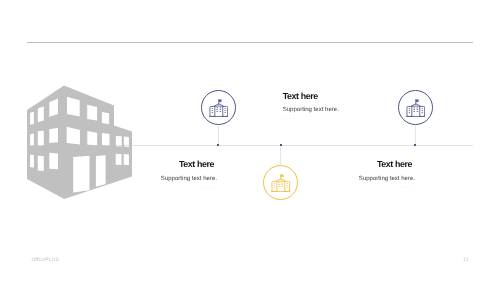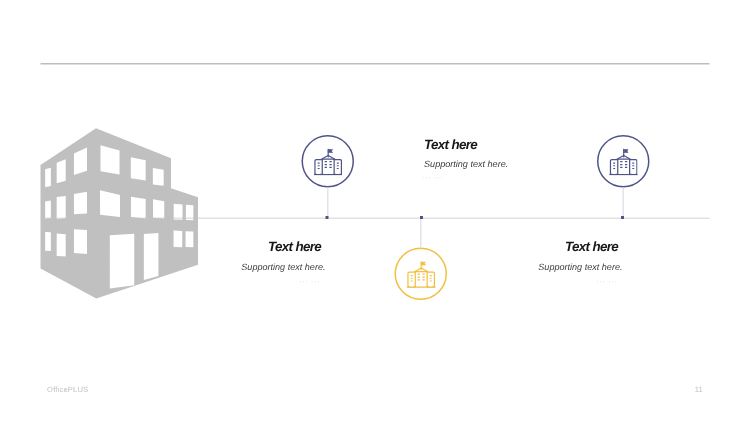--- a/index.html
+++ b/index.html
@@ -5,21 +5,21 @@
   html,body{margin:0;padding:0;}
   body{width:500px;height:281px;background:#ffffff;font-family:"Liberation Sans",sans-serif;overflow:hidden;-webkit-font-smoothing:antialiased;text-rendering:geometricPrecision;}
   .slide{position:relative;width:500px;height:281px;background:#fff;}
   .rule{position:absolute;background:#d4d4d4;}
   .top-rule{left:27px;top:42px;width:446px;height:1px;background:#bdbdbd;}
   .timeline{left:27px;top:145px;width:446px;height:1px;background:#e2e2e2;}
   .bldg{position:absolute;}
   .circ{position:absolute;border-radius:50%;box-sizing:border-box;}
   .dot{position:absolute;width:2px;height:2px;background:#4f5488;}
   .vline{position:absolute;width:1px;background:#e3e3ec;}
-  .tblock{position:absolute;font-style:italic;}
+  .tblock{position:absolute;}
   .title{font-weight:bold;font-size:8.9px;font-family:"Liberation Sans",sans-serif;color:#181818;letter-spacing:-0.42px;line-height:9px;}
   .sub{font-size:6.05px;color:#3b3b3b;line-height:8px;}
   .tiny{font-size:5px;color:#d2d2d2;line-height:5px;letter-spacing:0.4px;}
   .footer{position:absolute;font-size:5.1px;color:#c2c2c2;letter-spacing:0.1px;white-space:nowrap;}
 </style>
 </head>
 <body>
 
 <div class="slide">
   <div class="rule top-rule"></div>

